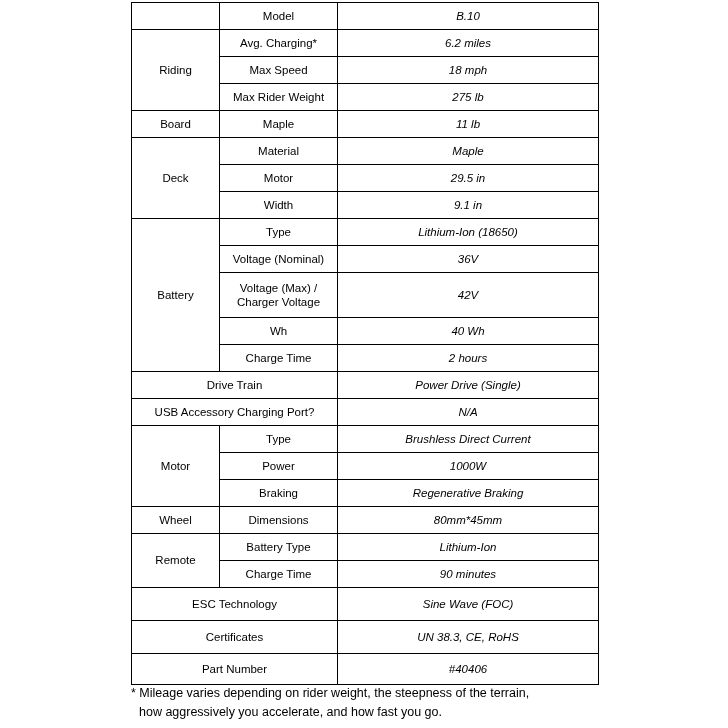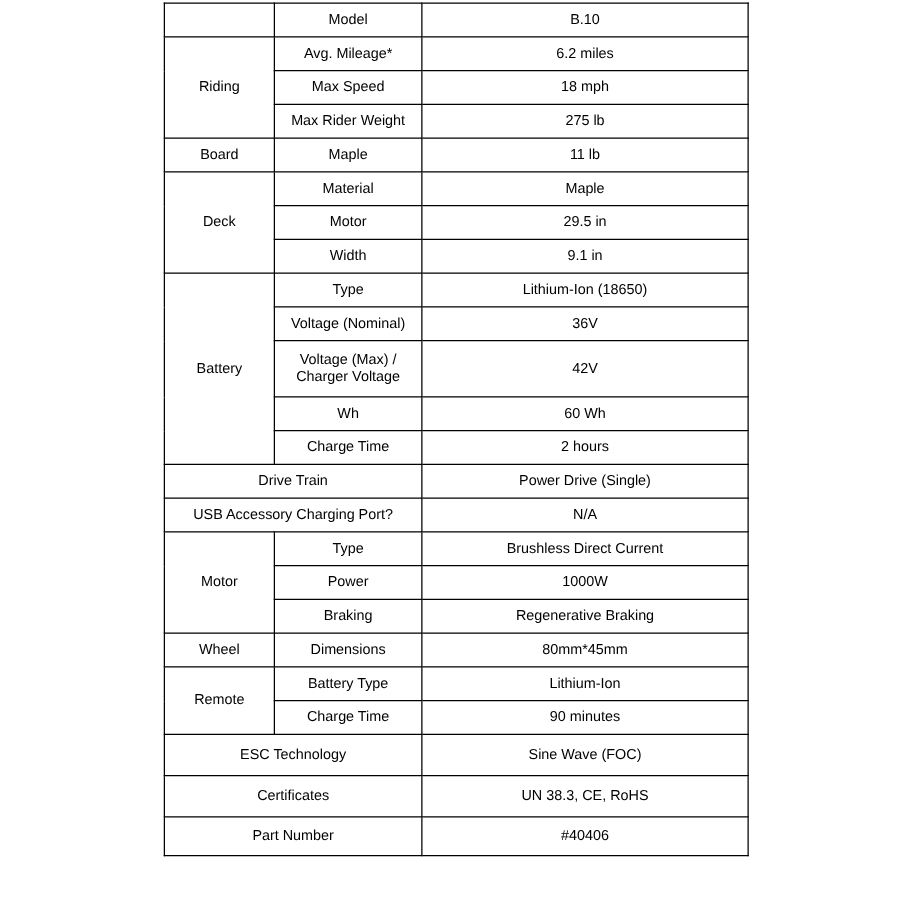--- a/index.html
+++ b/index.html
@@ -35,21 +35,21 @@
     font-size: 11.5px;
     text-align: center;
     vertical-align: middle;
     padding: 0;
     height: 26px;
     line-height: 1.25;
     font-weight: 400;
   }
   td.col-group { width: 88px; }
   td.col-attr  { width: 118px; }
-  td.col-val   { width: 261px; }
+  td.col-val   { width: 261px; font-style: italic; }
 
   td.header {
     font-weight: bold;
     font-size: 13.5px;
     height: 24px;
   }
   td.blank {
     border-left: none;
     border-top: none;
     border-bottom: none;
@@ -80,21 +80,21 @@
     <tbody>
 
       <tr>
         <td class="col-group blank"></td>
         <td class="col-attr header">Model</td>
         <td class="col-val header">B.10</td>
       </tr>
 
       <tr>
         <td class="col-group" rowspan="3">Riding</td>
-        <td class="col-attr">Avg. Mileage*</td>
+        <td class="col-attr">Avg. Charging*</td>
         <td class="col-val">6.2 miles</td>
       </tr>
       <tr>
         <td class="col-attr">Max Speed</td>
         <td class="col-val">18 mph</td>
       </tr>
       <tr>
         <td class="col-attr">Max Rider Weight</td>
         <td class="col-val">275 lb</td>
       </tr>
@@ -128,21 +128,21 @@
         <td class="col-attr">Voltage (Nominal)</td>
         <td class="col-val">36V</td>
       </tr>
       <tr>
         <td class="col-attr" style="height:44px; white-space:pre-line;">Voltage (Max) /
 Charger Voltage</td>
         <td class="col-val">42V</td>
       </tr>
       <tr>
         <td class="col-attr">Wh</td>
-        <td class="col-val">60 Wh</td>
+        <td class="col-val">40 Wh</td>
       </tr>
       <tr>
         <td class="col-attr">Charge Time</td>
         <td class="col-val">2 hours</td>
       </tr>
 
       <tr>
         <td colspan="2">Drive Train</td>
         <td class="col-val">Power Drive (Single)</td>
       </tr>
@@ -192,14 +192,18 @@
         <td class="col-val">UN 38.3, CE, RoHS</td>
       </tr>
 
       <tr>
         <td colspan="2" style="height:30px">Part Number</td>
         <td class="col-val">#40406</td>
       </tr>
     </tbody>
   </table>
 
+  <div class="footnote">
+    <div class="line1">* Mileage varies depending on rider weight, the steepness of the terrain,</div>
+    <div class="line2">how aggressively you accelerate, and how fast you go.</div>
+  </div>
 
 </div>
 
 </body></html>

